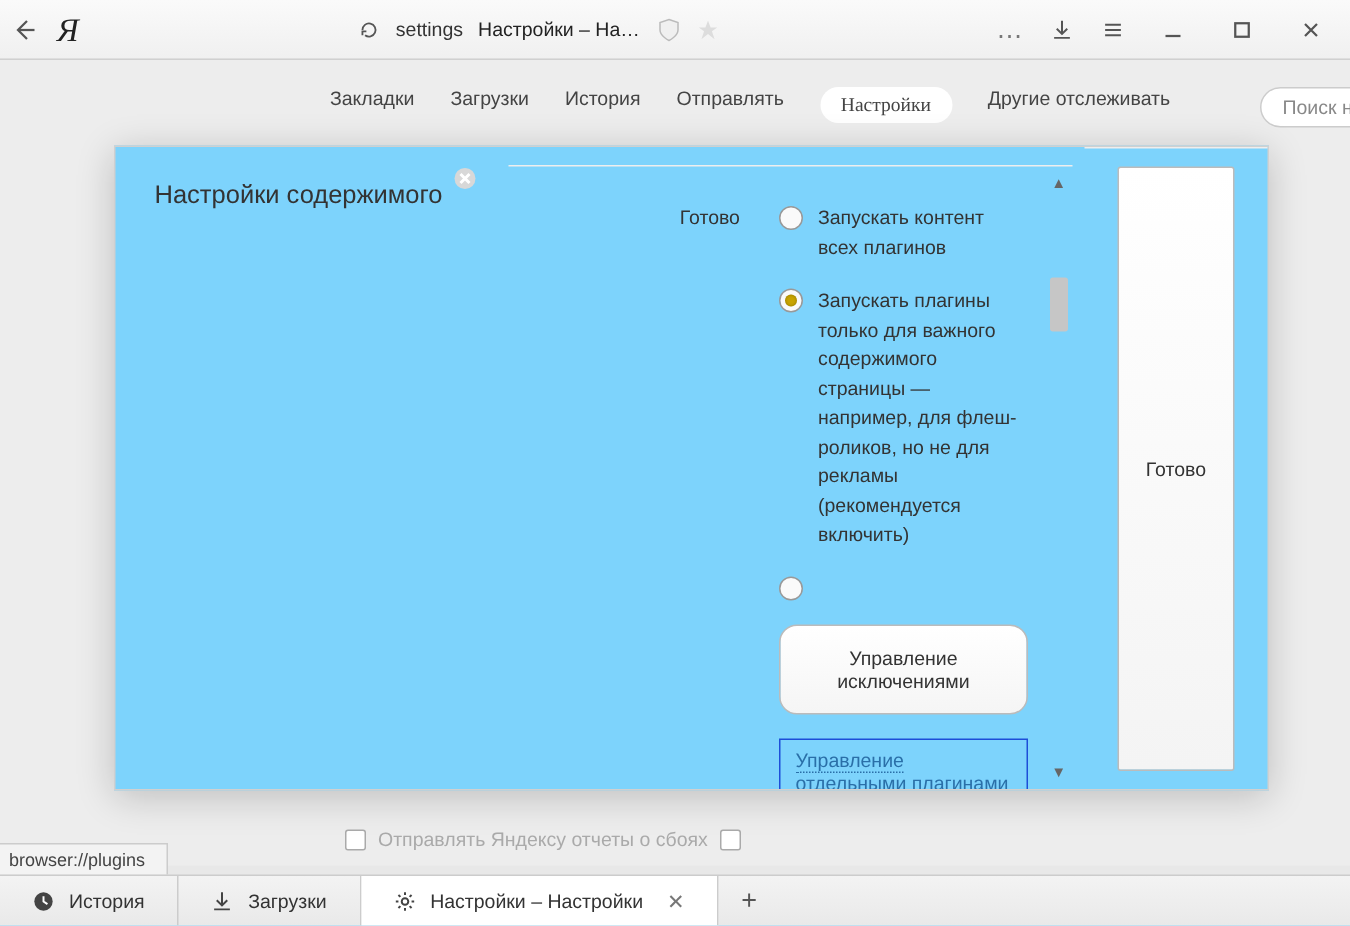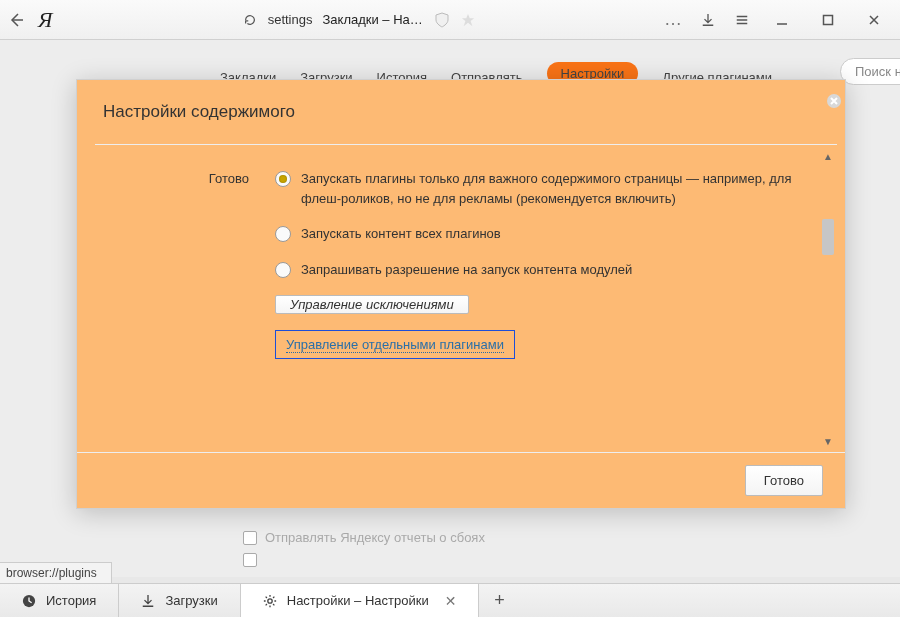--- a/index.html
+++ b/index.html
@@ -33,46 +33,46 @@
   .star { color:#ccc; }
   .tb-right { display:flex; align-items:center; gap:18px; padding-right:4px; }
   .winbtn { width:28px; height:28px; display:flex; align-items:center; justify-content:center; color:#555; }
 
   
   .bg-page {
     position:absolute; left:0; right:0; top:40px; bottom:40px;
     background:#ededed;
   }
   .bg-nav {
-    display:flex; align-items:flex-end; gap:24px;
+    display:flex; align-items:flex-start; gap:24px;
     padding: 18px 0 14px 220px;
     color:#444; font-size:13px;
   }
   .bg-nav .pill {
-    background:#f97316; border-radius:14px; padding:4px 14px;
+    background:#ffffff; border-radius:14px; padding:4px 14px;font-family:Liberation Serif, serif;
   }
   .bg-nav .search-pill {
     margin-left:auto; margin-right:-30px;
     background:#fff; border:1px solid #ccc; border-radius:14px;
     padding:5px 14px; color:#888; width:90px; white-space:nowrap; overflow:hidden;
   }
   .bg-bottom {
-    position:absolute; bottom:10px; left:243px; right:40px;
-    display:flex; flex-direction:column; gap:8px; color:#444;
+    position:absolute; bottom:10px; left:230px; right:40px;
+    display:flex; flex-direction:row; gap:8px; color:#444;
   }
   .cb-row { display:flex; align-items:center; gap:8px; }
   .cb { width:14px; height:14px; border:1px solid #aaa; background:#fff; border-radius:2px; }
 
   
   .modal {
     position:absolute;
-    left:76px; top:79px; width:770px; height:430px;
-    background:#fdba74; border:1px solid #d0d0d0;
+    left:76px; top:97px; width:770px; height:430px;
+    background:#7dd3fc; border:1px solid #d0d0d0;
     box-shadow: 0 4px 24px rgba(0,0,0,0.2);
-    display:flex; flex-direction:column;
+    display:flex; flex-direction:row;
   }
   .modal-header {
     padding:22px 26px 10px; font-size:17px; color:#333; position:relative;
   }
   .modal-close {
     position:absolute; right:-2px; top:8px;
     width:26px; height:26px; border-radius:50%;
     display:flex; align-items:center; justify-content:center;
     color:#bbb; font-size:18px; font-weight:bold;
   }
@@ -100,21 +100,21 @@
     width:16px; height:16px; border:1px solid #999; border-radius:50%;
     flex:0 0 16px; margin-top:2px; position:relative; background:#fafafa;
   }
   .radio.checked::after {
     content:""; position:absolute; inset:3px; border-radius:50%; background:#c8a400;
     box-shadow: inset 0 0 2px rgba(0,0,0,0.3);
   }
   .exc-btn {
     align-self:flex-start;
     border:1px solid #bbb; background:linear-gradient(#fff,#f5f5f5);
-    padding:1px 14px; font-size:13px; color:#333; border-radius:2px;font-style:italic;
+    padding:14px 14px; font-size:13px; color:#333; border-radius:12px;
   }
   .link {
     color:#2a6fa8; font-size:13px; text-decoration:underline dotted;
     border-bottom:1px dotted #2a6fa8; text-decoration:none;
     width:fit-content;
   }
   .highlight-box {
     border:1px solid #1d4ed8; padding:6px 10px; width:fit-content;
   }
   
@@ -172,21 +172,21 @@
   </div>
   <div class="tb-center">
     <div class="urlbox">
       <span class="tb-icon">
         <svg width="14" height="14" viewBox="0 0 16 16">
             <path d="M3 8a5 5 0 1 1 2 4" stroke="#555" stroke-width="1.4" fill="none"></path>
             <path d="M3 12v-3h3" stroke="#555" stroke-width="1.4" fill="none"></path>
           </svg>
       </span>
       <span class="url-host">settings</span>
-      <span class="url-title">Закладки – На…</span>
+      <span class="url-title">Настройки – На…</span>
       <span class="shield">
         <svg width="16" height="16" viewBox="0 0 16 16">
             <path d="M8 1 L14 3 V8 C14 12 8 15 8 15 C8 15 2 12 2 8 V3 Z" fill="#f0f0f0" stroke="#bbb"></path>
           </svg>
       </span>
       <span class="star">
         <svg width="14" height="14" viewBox="0 0 16 16">
             <path d="M8 1l2 5h5l-4 3 2 6-5-4-5 4 2-6-4-3h5z" fill="#ddd"></path>
           </svg>
       </span>
@@ -222,21 +222,21 @@
   </div>
 </div>
 
 <div class="bg-page">
   <div class="bg-nav">
     <span>Закладки</span>
     <span>Загрузки</span>
     <span>История</span>
     <span>Отправлять</span>
     <span class="pill">Настройки</span>
-    <span>Другие плагинами</span>
+    <span>Другие отслеживать</span>
     <span class="search-pill">Поиск наст</span>
   </div>
   <div class="bg-bottom">
     <div class="cb-row">
       <span class="cb"></span>
       <span style="color:#aaa">Отправлять Яндексу отчеты о сбоях</span>
     </div>
     <div class="cb-row">
       <span class="cb"></span>
     </div>
@@ -252,30 +252,29 @@
           <path d="M5 5l6 6M11 5l-6 6" stroke="#fff" stroke-width="2"></path>
         </svg>
     </span>
   </div>
   <div class="modal-body">
     <div class="body-scroll">
       <div class="section">
         <div class="section-label">Готово</div>
         <div class="section-content">
           <label class="radio-row">
+            <span class="radio"></span>
+            <span>Запускать контент всех плагинов</span>
+          </label>
+          <label class="radio-row">
             <span class="radio checked"></span>
             <span>Запускать плагины только для важного содержимого страницы — например, для флеш-роликов, но не для рекламы (рекомендуется включить)</span>
           </label>
           <label class="radio-row">
             <span class="radio"></span>
-            <span>Запускать контент всех плагинов</span>
-          </label>
-          <label class="radio-row">
-            <span class="radio"></span>
-            <span>Запрашивать разрешение на запуск контента модулей</span>
           </label>
           <button class="exc-btn">Управление исключениями</button>
           <div class="highlight-box">
             <a class="link">Управление отдельными плагинами</a>
           </div>
         </div>
       </div>
     </div>
     <div class="sb-track">
       <div class="sb-up">▲</div>

